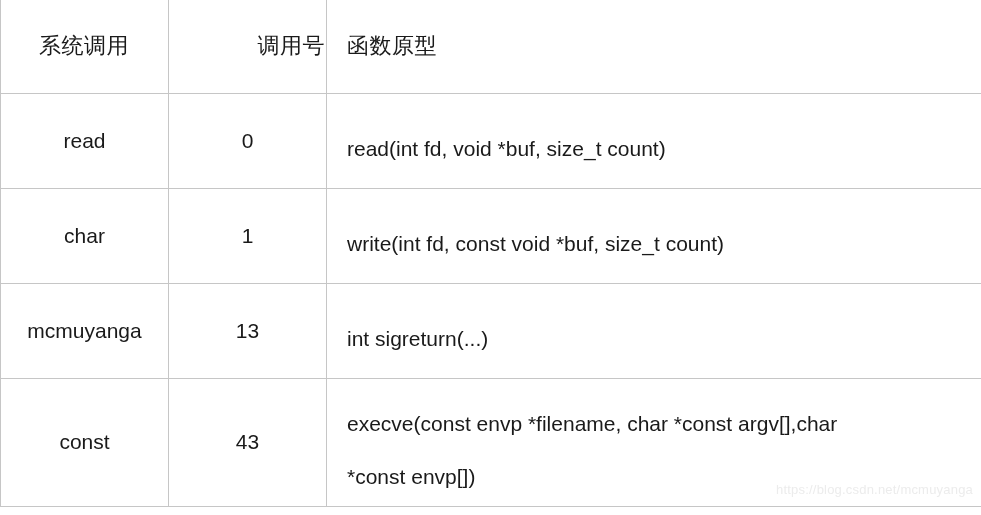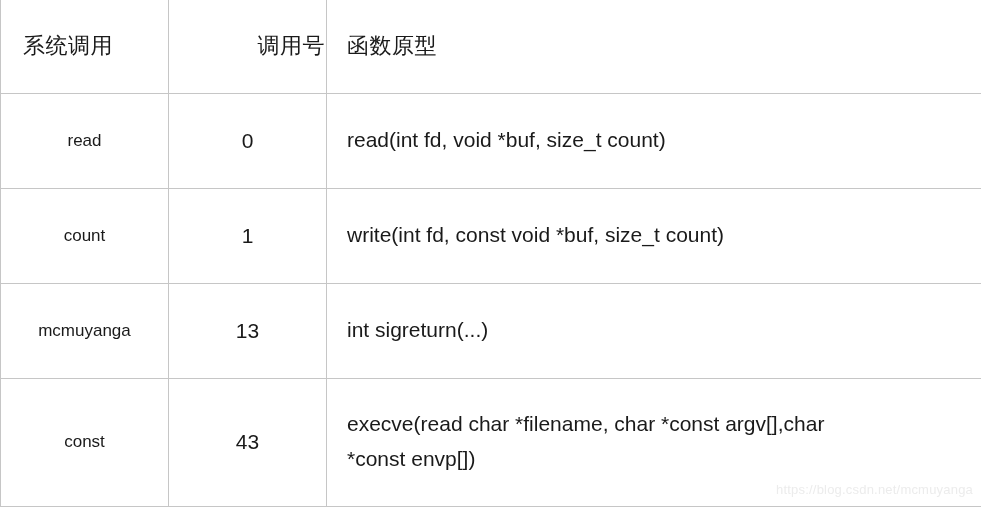--- a/index.html
+++ b/index.html
@@ -44,44 +44,44 @@
     box-sizing: border-box;
   }
 
   
   table.syscall-table thead th {
     height: 93px;
     font-size: 22px;
     line-height: 1.3;
     letter-spacing: 0.5px;
   }
-  th.th-name  { text-align: left;   padding-left: 22px; }
+  th.th-name  { text-align: left;   padding-left: 38px; }
   th.th-num   { text-align: right; }
   th.th-proto { text-align: left;   padding-left: 20px; }
 
   
   table.syscall-table tbody tr { height: 95px; }
   table.syscall-table tbody tr.tall { height: 128px; }
 
   td.td-name {
     text-align: center;
-    font-size: 17px;
+    font-size: 21px;
   }
   td.td-num {
     text-align: center;
     font-size: 21px;
   }
   td.td-proto {
     text-align: left;
     padding-left: 20px;
     padding-right: 40px;
     font-size: 21px;
     line-height: 1.65;
   }
-  td.td-proto .proto-line { display: block; white-space: pre-wrap; }
+  td.td-proto .proto-line { display: block; white-space: pre-wrap; margin-top: 18px; }
 
   
   .watermark {
     position: absolute;
     right: 8px;
     bottom: 18px;
     font-size: 13px;
     color: #ececec;
     letter-spacing: 0.2px;
     user-select: none;
@@ -110,40 +110,40 @@
 
       <tr>
         <td class="td-name">read</td>
         <td class="td-num">0</td>
         <td class="td-proto">
           <span class="proto-line">read(int fd, void *buf, size_t count)</span>
         </td>
       </tr>
 
       <tr>
-        <td class="td-name">count</td>
+        <td class="td-name">char</td>
         <td class="td-num">1</td>
         <td class="td-proto">
           <span class="proto-line">write(int fd, const void *buf, size_t count)</span>
         </td>
       </tr>
 
       <tr>
         <td class="td-name">mcmuyanga</td>
         <td class="td-num">13</td>
         <td class="td-proto">
           <span class="proto-line">int sigreturn(...)</span>
         </td>
       </tr>
 
       <tr class="tall">
         <td class="td-name">const</td>
         <td class="td-num">43</td>
         <td class="td-proto">
-          <span class="proto-line">execve(read char *filename, char *const argv[],char</span>
+          <span class="proto-line">execve(const envp *filename, char *const argv[],char</span>
           <span class="proto-line">*const envp[])</span>
         </td>
       </tr>
 
     </tbody>
   </table>
 
   <div class="watermark">https://blog.csdn.net/mcmuyanga</div>
 
 </div>

